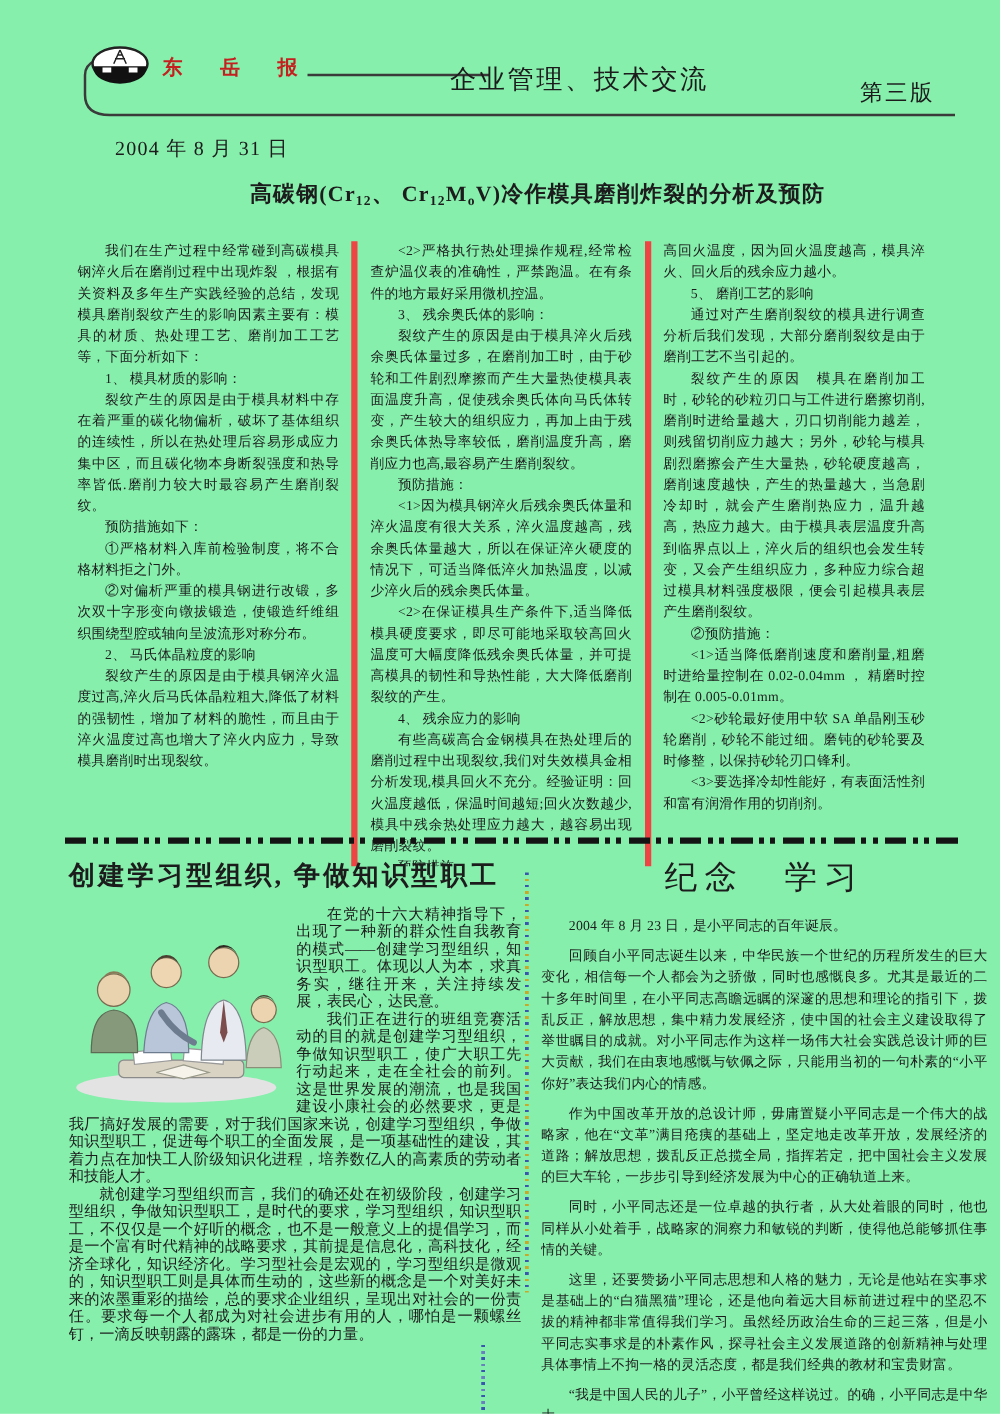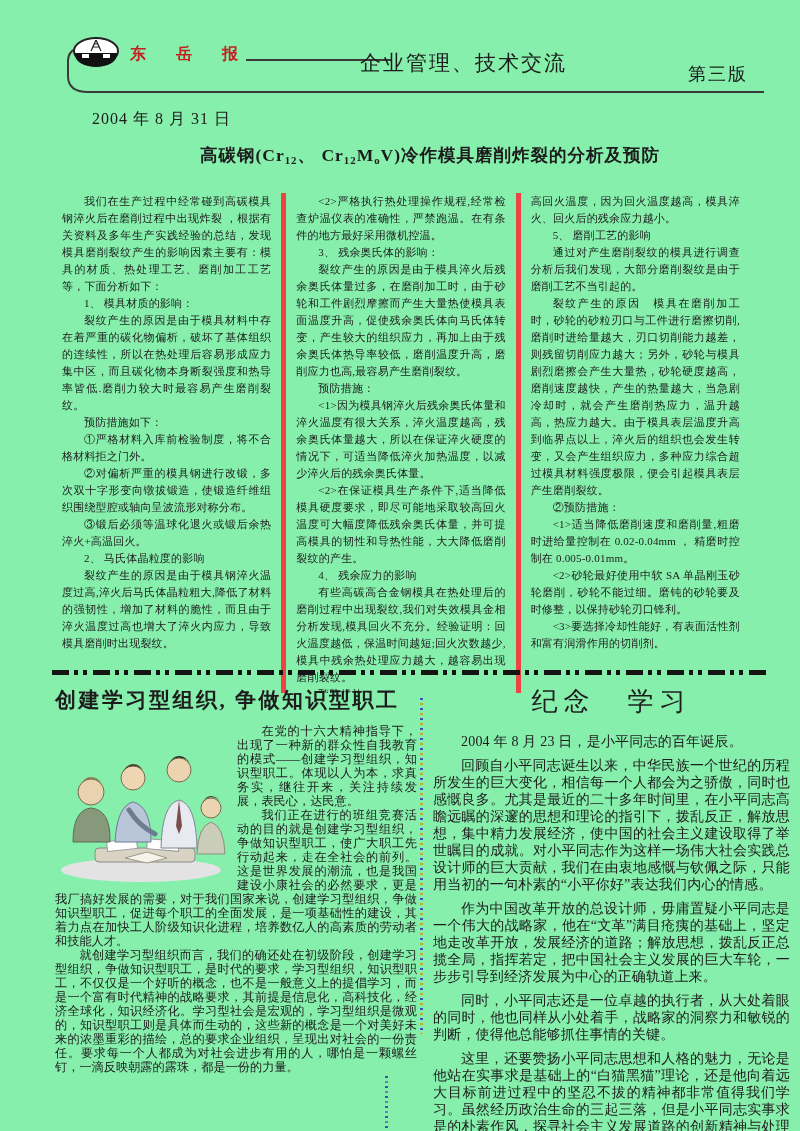--- a/index.html
+++ b/index.html
@@ -37,21 +37,21 @@
 
   
   .vsep{position:absolute;left:420px;top:698px;width:3px;height:336px;
     background:repeating-linear-gradient(180deg,#3a55b0 0 2px,transparent 2px 5px,#c9a727 5px 7px,transparent 7px 10px);}
   .vsep2{position:absolute;left:385px;top:1076px;width:3px;height:55px;
     background:repeating-linear-gradient(180deg,#3a55b0 0 2px,transparent 2px 5px,#6a7fc0 5px 7px,transparent 7px 10px);}
 
   
   .right-art{position:absolute;left:433px;top:684px;width:357px;}
   .right-title{margin:0 0 14px 0;display:flex;justify-content:center;gap:32px;font-size:26px;font-weight:400;letter-spacing:6px;}
-  .right-body p{margin:0 0 7px 0;font-size:14px;line-height:17px;text-align:justify;text-indent:2em;letter-spacing:0.2px;}
+  .right-body p{margin:0 0 7px 0;font-size:11px;line-height:17px;text-align:justify;text-indent:2em;letter-spacing:0.2px;}
 </style>
 </head>
 <body>
 
 <div class="page">
 
   <svg class="mast-frame" viewBox="0 0 712 66">
     <path d="M46,12 Q10,12 10,28 L10,44 Q10,60 30,60 L706,60" fill="none" stroke="#3a3a3a" stroke-width="2"></path>
   </svg>
 
@@ -73,21 +73,20 @@
   <h1 class="main-title"><span>高碳钢(Cr</span><span class="sub">12</span><span>、 Cr</span><span class="sub">12</span><span>M</span><span class="sub">o</span><span>V)冷作模具磨削炸裂的分析及预防</span></h1>
 
   <div class="cols">
     <div class="col col1">
         <p>我们在生产过程中经常碰到高碳模具钢淬火后在磨削过程中出现炸裂 ，根据有关资料及多年生产实践经验的总结，发现模具磨削裂纹产生的影响因素主要有：模具的材质、热处理工艺、磨削加工工艺等，下面分析如下：</p>
         <p>1、 模具材质的影响：</p>
         <p>裂纹产生的原因是由于模具材料中存在着严重的碳化物偏析，破坏了基体组织的连续性，所以在热处理后容易形成应力集中区，而且碳化物本身断裂强度和热导率皆低.磨削力较大时最容易产生磨削裂纹。</p>
         <p>预防措施如下：</p>
         <p>①严格材料入库前检验制度，将不合格材料拒之门外。</p>
         <p>②对偏析严重的模具钢进行改锻，多次双十字形变向镦拔锻造，使锻造纤维组织围绕型腔或轴向呈波流形对称分布。</p>
-        <p>③锻后必须等温球化退火或锻后余热淬火+高温回火。</p>
         <p>2、 马氏体晶粒度的影响</p>
         <p>裂纹产生的原因是由于模具钢淬火温度过高,淬火后马氏体晶粒粗大,降低了材料的强韧性，增加了材料的脆性，而且由于淬火温度过高也增大了淬火内应力，导致模具磨削时出现裂纹。</p>
       </div>
     <div class="col col2">
         <p>&lt;2&gt;严格执行热处理操作规程,经常检查炉温仪表的准确性，严禁跑温。在有条件的地方最好采用微机控温。</p>
         <p>3、 残余奥氏体的影响：</p>
         <p>裂纹产生的原因是由于模具淬火后残余奥氏体量过多，在磨削加工时，由于砂轮和工件剧烈摩擦而产生大量热使模具表面温度升高，促使残余奥氏体向马氏体转变，产生较大的组织应力，再加上由于残余奥氏体热导率较低，磨削温度升高，磨削应力也高,最容易产生磨削裂纹。</p>
         <p>预防措施：</p>
         <p>&lt;1&gt;因为模具钢淬火后残余奥氏体量和淬火温度有很大关系，淬火温度越高，残余奥氏体量越大，所以在保证淬火硬度的情况下，可适当降低淬火加热温度，以减少淬火后的残余奥氏体量。</p>
         <p>&lt;2&gt;在保证模具生产条件下,适当降低模具硬度要求，即尽可能地采取较高回火温度可大幅度降低残余奥氏体量，并可提高模具的韧性和导热性能，大大降低磨削裂纹的产生。</p>

